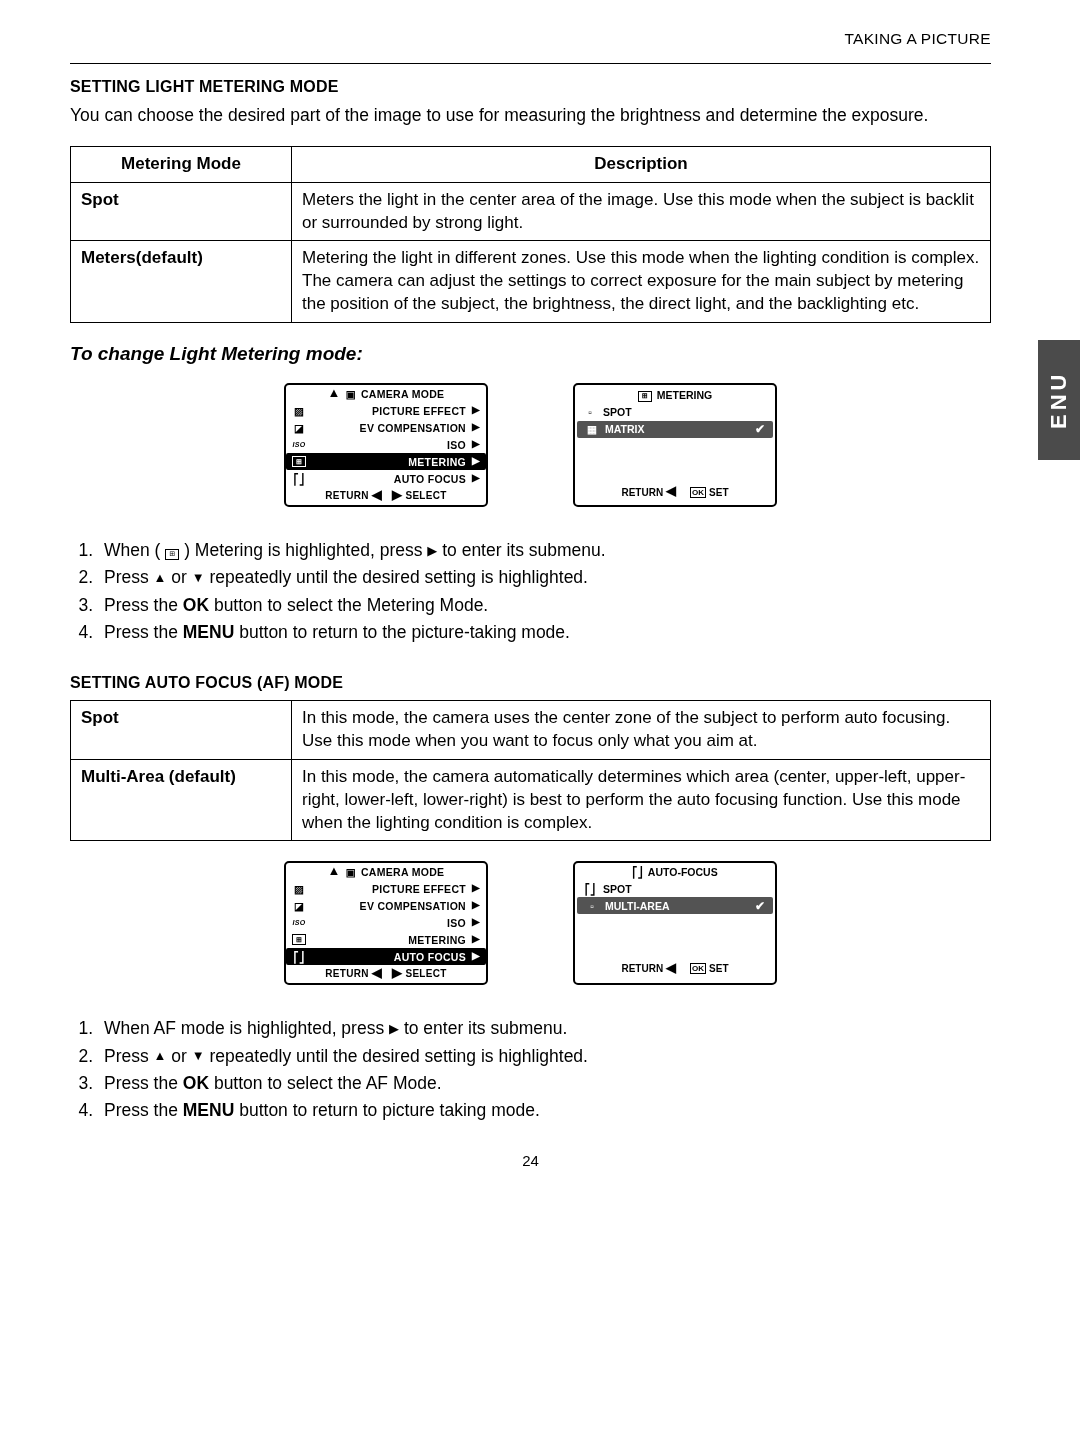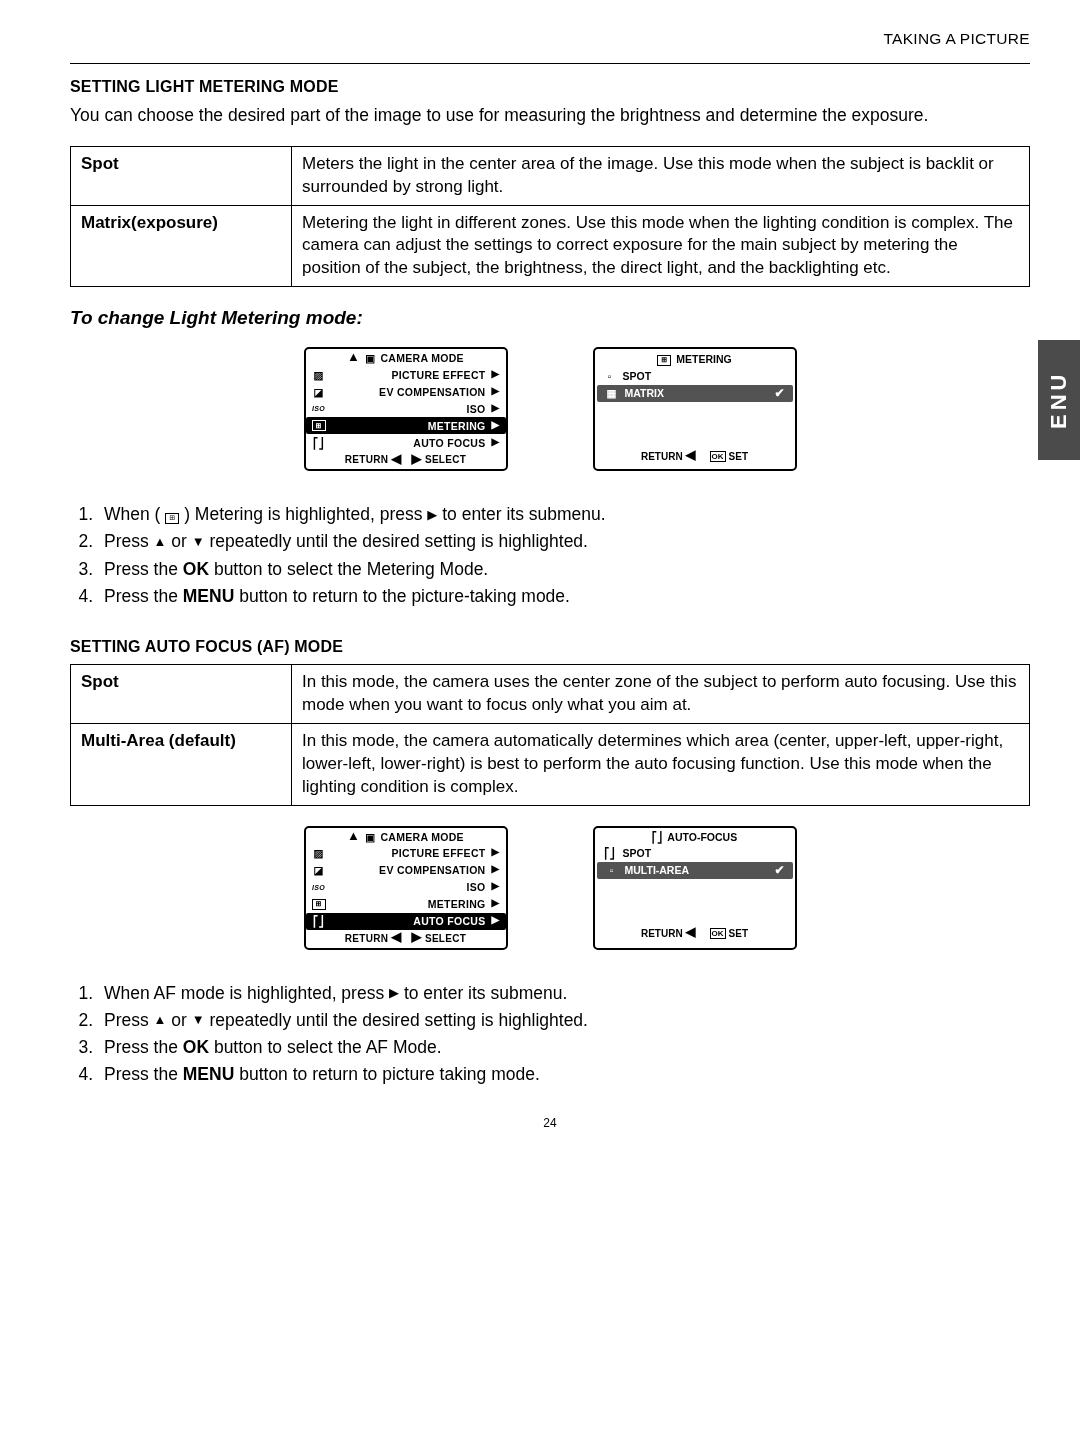--- a/index.html
+++ b/index.html
@@ -5,21 +5,21 @@
   body {
     margin: 0;
     padding: 0;
     background: #fff;
     font-family: Arial, Helvetica, sans-serif;
     color: #000;
     width: 1080px;
     position: relative;
   }
   .page {
-    padding: 30px 50px 40px 70px;
+    padding: 30px 89px 40px 70px;
     position: relative;
   }
   .toprule {
     border-bottom: 1.4px solid #000;
     margin-top: 15px;
     margin-bottom: 8px;
   }
   .header-line {
     font-size: 15.5px;
     text-align: right;
@@ -144,21 +144,21 @@
   
   ol.steps { margin:0 0 28px 0; padding-left: 28px; font-size:17.5px; line-height:1.55;}
   ol.steps li { padding-left:6px;}
   .tri { display:inline-block; font-size:13px; line-height:0; vertical-align:middle; position:relative; top:-1px;}
   .tri-up::before{content:"▲";}
   .tri-down::before{content:"▼";}
   .tri-right::before{content:"▶";}
   .tri-left::before{content:"◀";}
   .meter-icon{ border:1px solid currentColor; width:12px;height:9px; display:inline-flex;align-items:center;justify-content:center; font-size:7px;}
   .pagenum {
-    text-align:center; font-size:12px; margin-top:25px;
+    text-align:center; font-size:15px; margin-top:25px;
   }
   
   .side-tab {
     position:absolute;
     right:0;
     top:340px;
     width:42px;
     height:120px;
     background:#4b4b4b;
     color:#fff;
@@ -180,26 +180,30 @@
 <div class="page">
 
   <div class="header-line">TAKING A PICTURE</div>
   <div class="toprule"></div>
 
   <div class="section-title">SETTING LIGHT METERING MODE</div>
   <div class="body-text">You can choose the desired part of the image to use for measuring the brightness and determine the exposure.</div>
 
   <table class="desc">
     <tbody>
+        <tr>
+      <th>Metering Mode</th>
+      <th>Description</th>
+    </tr>
     <tr>
       <td class="name">Spot</td>
       <td>Meters the light in the center area of the image. Use this mode when the subject is backlit or surrounded by strong light.</td>
     </tr>
     <tr>
-      <td class="name">Matrix(exposure)</td>
+      <td class="name">Meters(default)</td>
       <td>Metering the light in different zones. Use this mode when the lighting condition is complex. The camera can adjust the settings to correct exposure for the main subject by metering the position of the subject, the brightness, the direct light, and the backlighting etc.</td>
     </tr>
   </tbody>
     </table>
 
   <div class="sub-instr">To change Light Metering mode:</div>
 
   <div class="menu-row">
 
     <div class="cam-menu">

